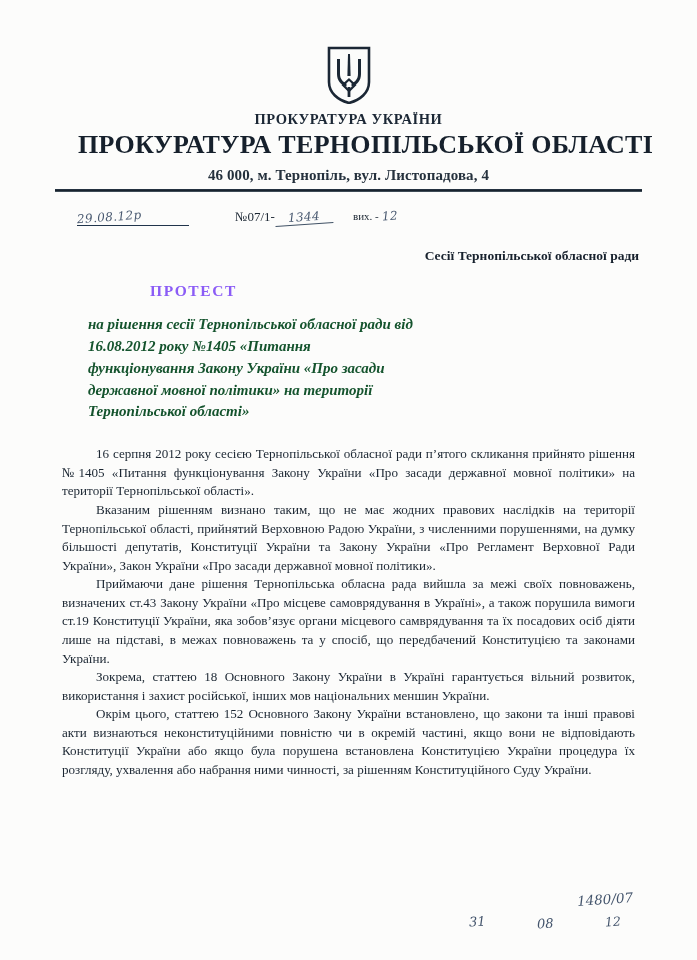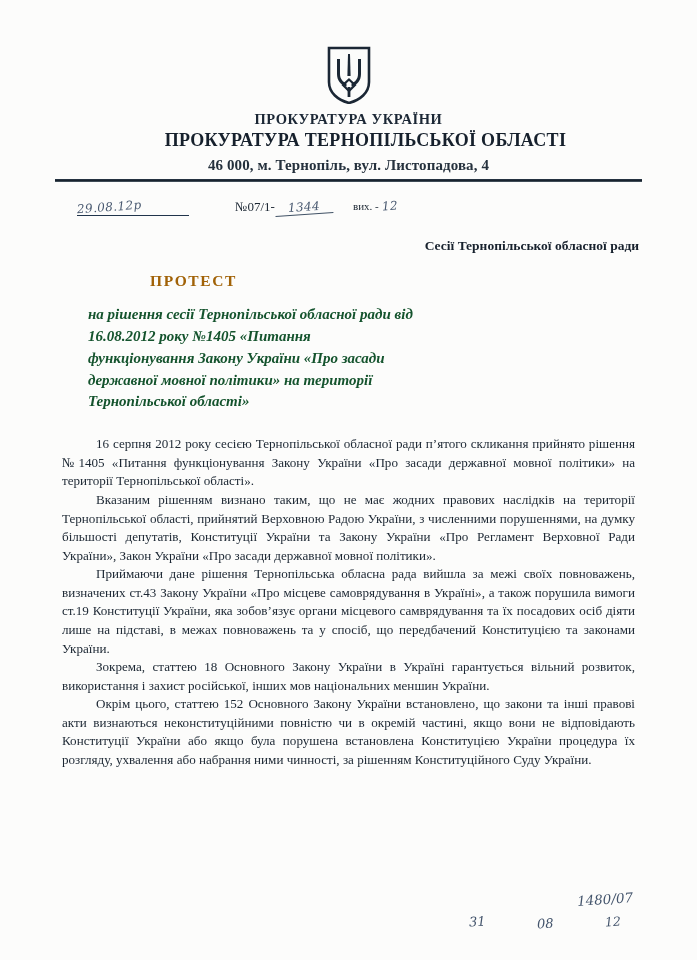--- a/index.html
+++ b/index.html
@@ -32,21 +32,21 @@
     height: 58px;
   }
   .org-line-1 {
     font-size: 14.5px;
     font-weight: bold;
     letter-spacing: 0.6px;
     color: #1b2735;
     line-height: 1.1;
   }
   .org-line-2 {
-    font-size: 18px;
+    font-size: 26px;
     font-weight: bold;
     letter-spacing: 0.3px;
     color: #16202c;
     line-height: 1.25;
     margin-top: 1px;
     padding-left: 34px;
   }
   .org-address {
     font-size: 15px;
     font-weight: bold;
@@ -110,21 +110,21 @@
     font-weight: bold;
     color: #17212d;
   }
   
   .doc-title {
     margin: 18px 0 0 0;
     padding-left: 150px;
     font-size: 15.5px;
     font-weight: bold;
     letter-spacing: 1.6px;
-    color: #a16207;
+    color: #8b5cf6;
   }
   .subject {
     margin: 14px 0 0 88px;
     width: 330px;
     font-size: 15px;
     font-weight: bold;
     font-style: italic;
     line-height: 1.45;
     color: #14532d;
   }

